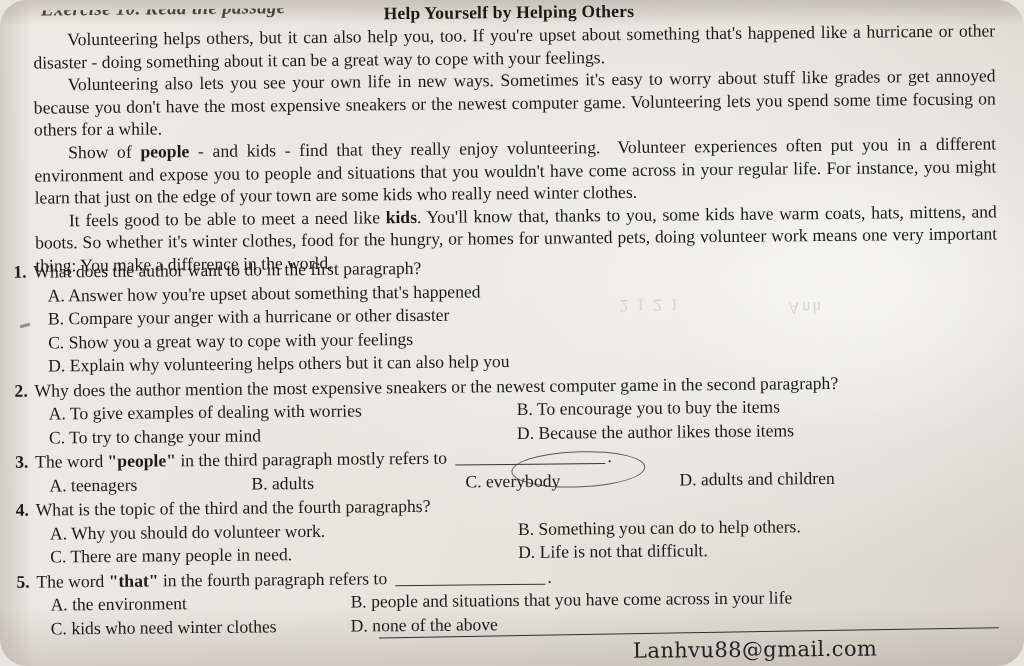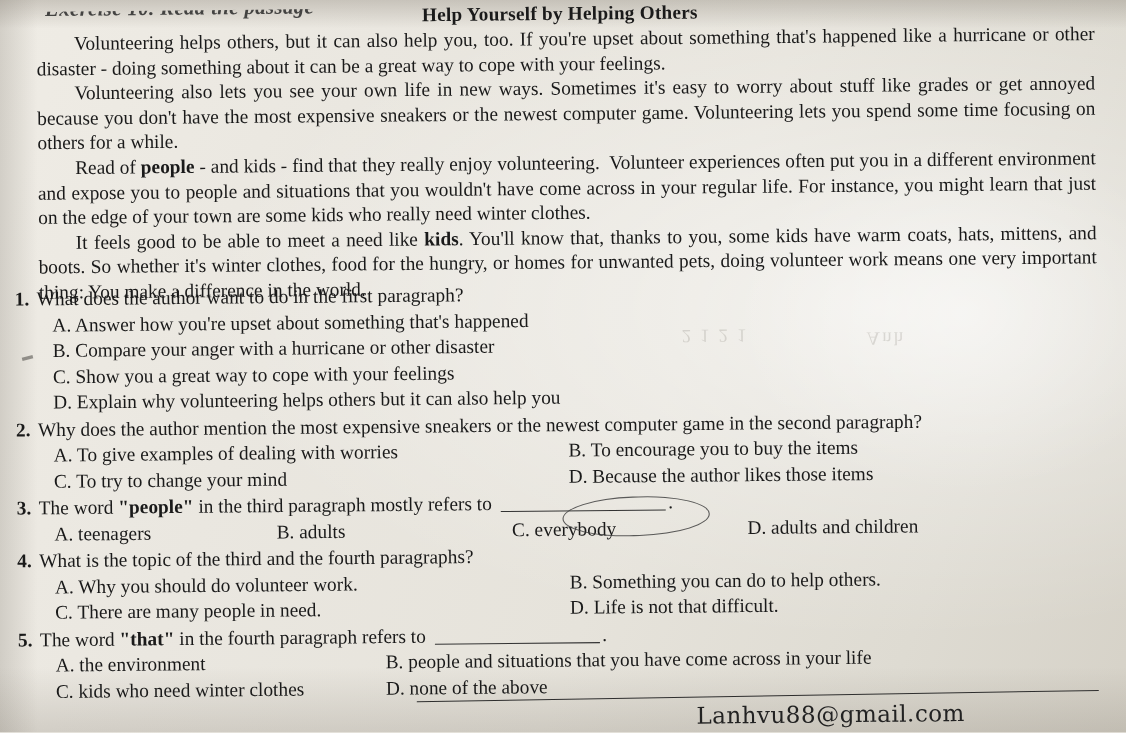--- a/index.html
+++ b/index.html
@@ -15,20 +15,21 @@
     color: #1a1a1a;
   }
   .page {
     position: relative;
     width: 1024px;
     height: 666px;
     background:
       radial-gradient(ellipse at 78% 42%, rgba(255,255,255,0.55) 0%, rgba(255,255,255,0) 55%),
       linear-gradient(110deg, #efece5 0%, #eae7e0 28%, #e6e3db 58%, #dedbd2 82%, #d6d2c8 100%);
     overflow: hidden;
+    border-radius: 27px;
   }
   
   .shade-top {
     position: absolute; left: 0; top: 0; width: 100%; height: 26px;
     background: linear-gradient(180deg, rgba(120,112,100,0.30), rgba(120,112,100,0));
     pointer-events: none;
   }
   .shade-left {
     position: absolute; left: 0; top: 0; width: 34px; height: 100%;
     background: linear-gradient(90deg, rgba(110,104,94,0.22), rgba(110,104,94,0));
@@ -186,21 +187,21 @@
   <div class="content">
 
     <div class="cut-header">Exercise 10. Read the passage</div>
 
     <div class="title">Help Yourself by Helping Others</div>
 
     <div class="body-text">
       <p class="para">Volunteering helps others, but it can also help you, too. If you're upset about something that's happened like a hurricane or other disaster - doing something about it can be a great way to cope with your feelings.</p>
       <p class="para">Volunteering also lets you see your own life in new ways. Sometimes it's easy to worry about stuff like grades or get annoyed because you don't have the most expensive sneakers or the newest computer game. Volunteering lets you spend some time focusing on others for a while.</p>
       <p class="para">
-        <span>Read of </span><b>people</b><span> - and kids - find that they really enjoy volunteering.&nbsp; Volunteer experiences often put you in a different environment and expose you to people and situations that you wouldn't have come across in your regular life. For instance, you might learn that just on the edge of your town are some kids who really need winter clothes.</span>
+        <span>Show of </span><b>people</b><span> - and kids - find that they really enjoy volunteering.&nbsp; Volunteer experiences often put you in a different environment and expose you to people and situations that you wouldn't have come across in your regular life. For instance, you might learn that just on the edge of your town are some kids who really need winter clothes.</span>
       </p>
       <p class="para">
         <span>It feels good to be able to meet a need like </span><b>kids</b><span>. You'll know that, thanks to you, some kids have warm coats, hats, mittens, and boots. So whether it's winter clothes, food for the hungry, or homes for unwanted pets, doing volunteer work means one very important thing: You make a difference in the world.</span>
       </p>
     </div>
 
     <div class="questions">
 
       <div class="q">
         <div class="q-stem">

